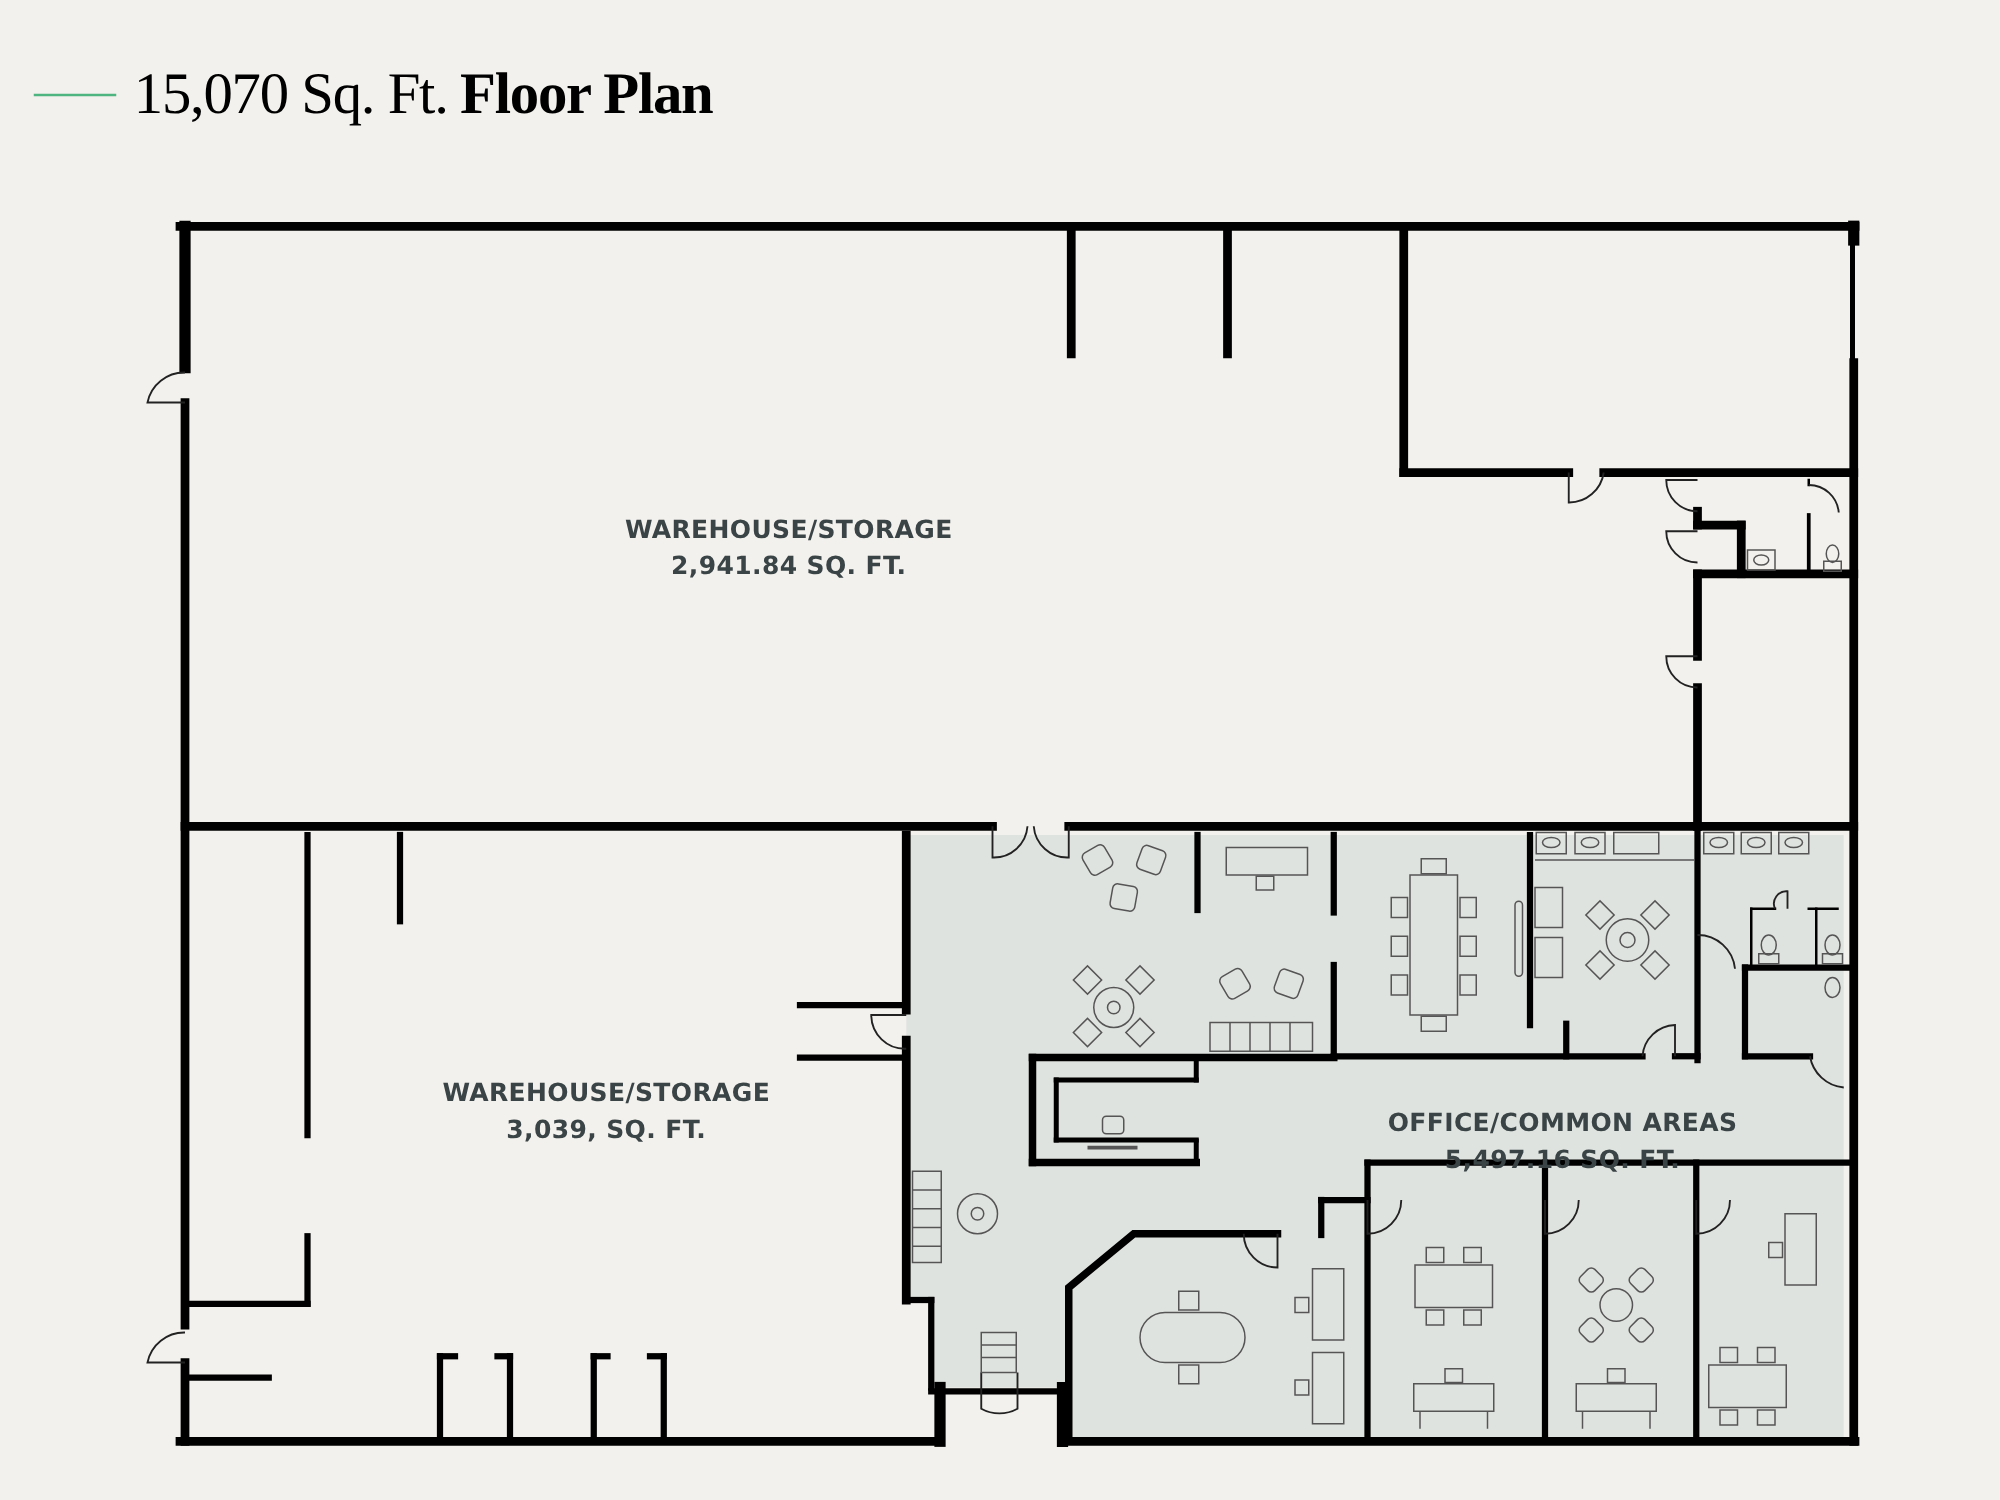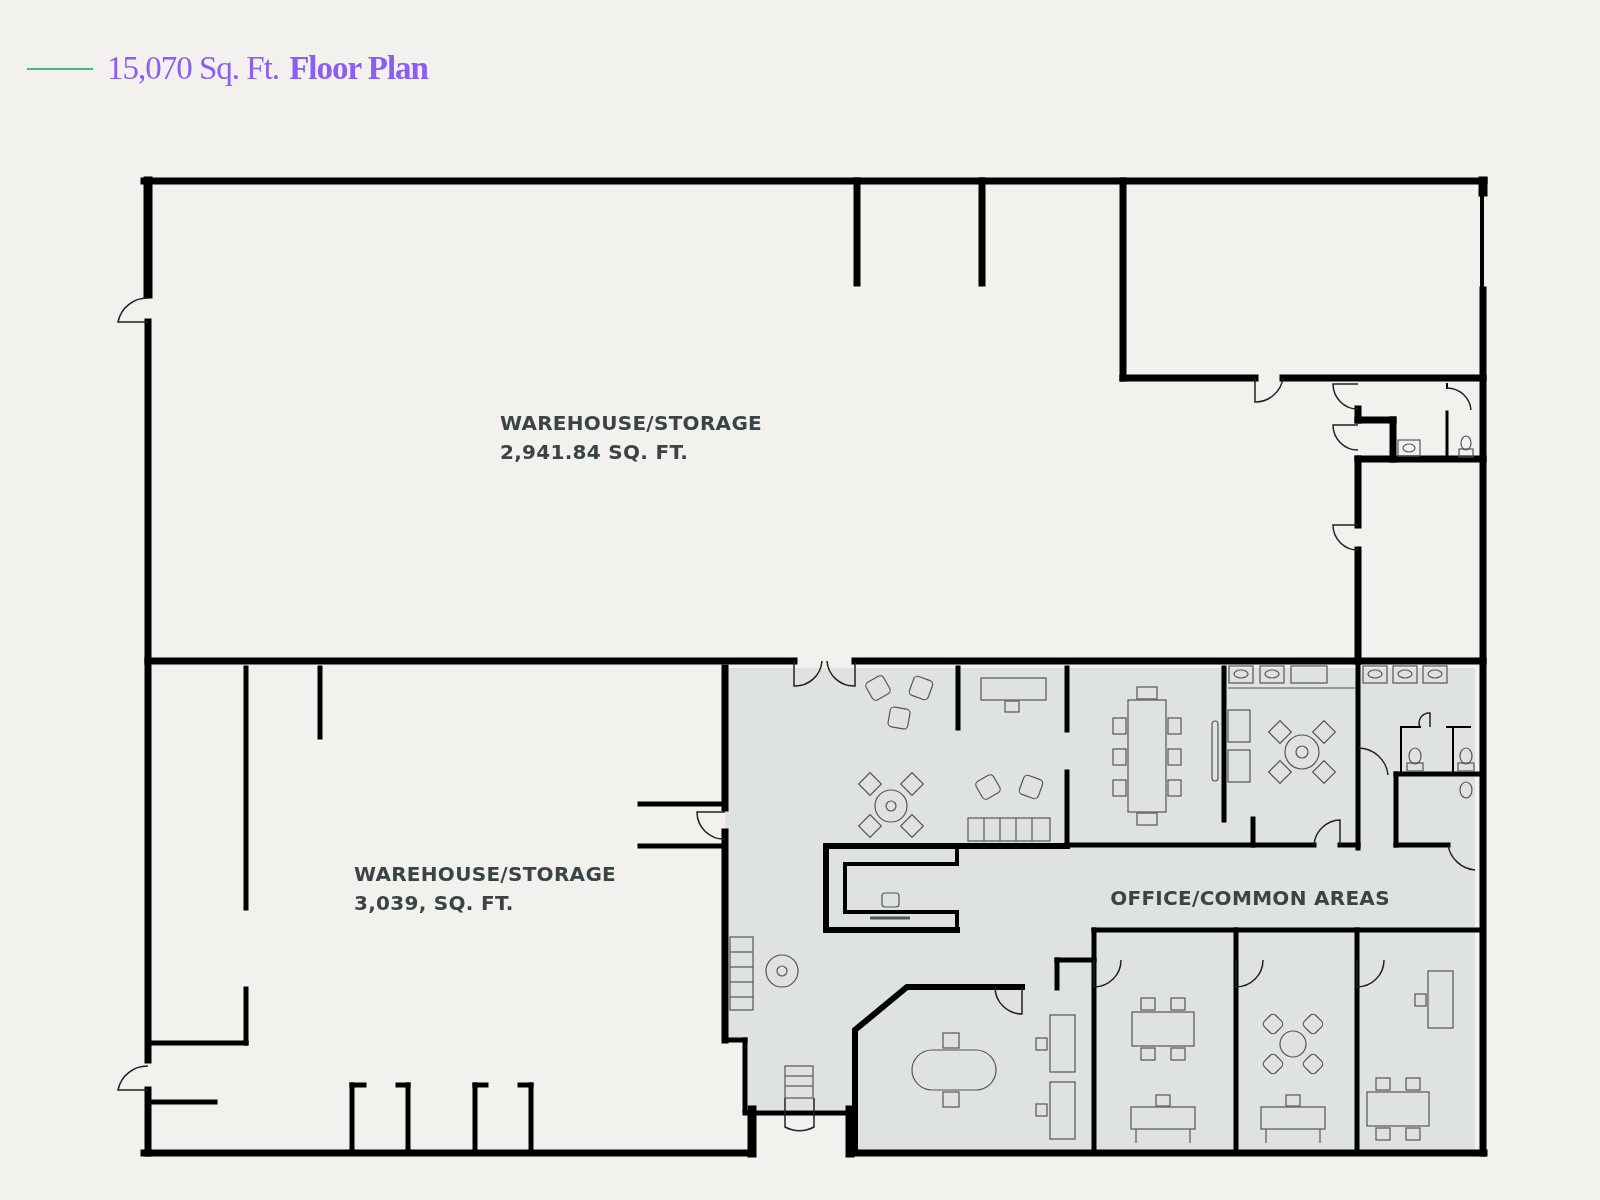--- a/index.html
+++ b/index.html
@@ -11,27 +11,27 @@
   }
   .title-row {
     position: absolute; left: 27px; top: 52px;
     display: flex; align-items: center;
   }
   .title-rule {
     width: 66px; height: 2px; background: #4fb580; margin-right: 14px;
   }
   .title {
     font-family: "Liberation Serif", "DejaVu Serif", serif;
-    font-size: 33px; color: #8b5cf6; letter-spacing: -1px; line-height: 1;
+    font-size: 47px; color: #000000; letter-spacing: -1px; line-height: 1;
   }
   .title .light { font-weight: normal; }
   .title .bold { font-weight: bold; margin-left: 10px; }
   svg.plan { position: absolute; left: 0; top: 0; }
   .room-label {
-    position: absolute; text-align: left;
+    position: absolute; text-align: center;
     font-family: "DejaVu Sans", sans-serif; font-weight: bold;
     color: #3a4446; font-size: 20px; line-height: 29px; letter-spacing: 0.3px;
     transform: translateX(-50%);
     white-space: nowrap;
   }
 </style>
 </head>
 <body>
 
 <div class="title-row">
@@ -289,13 +289,14 @@
 <div class="room-label" style="left:631px; top:409px;">
   <div>WAREHOUSE/STORAGE</div>
   <div>2,941.84 SQ. FT.</div>
 </div>
 <div class="room-label" style="left:485px; top:860px;">
   <div>WAREHOUSE/STORAGE</div>
   <div>3,039, SQ. FT.</div>
 </div>
 <div class="room-label" style="left:1219px; top:884px;margin-left:31px;">
   <div>OFFICE/COMMON AREAS</div>
+  <div>5,497.16 SQ. FT.</div>
 </div>
 
 </body></html>

